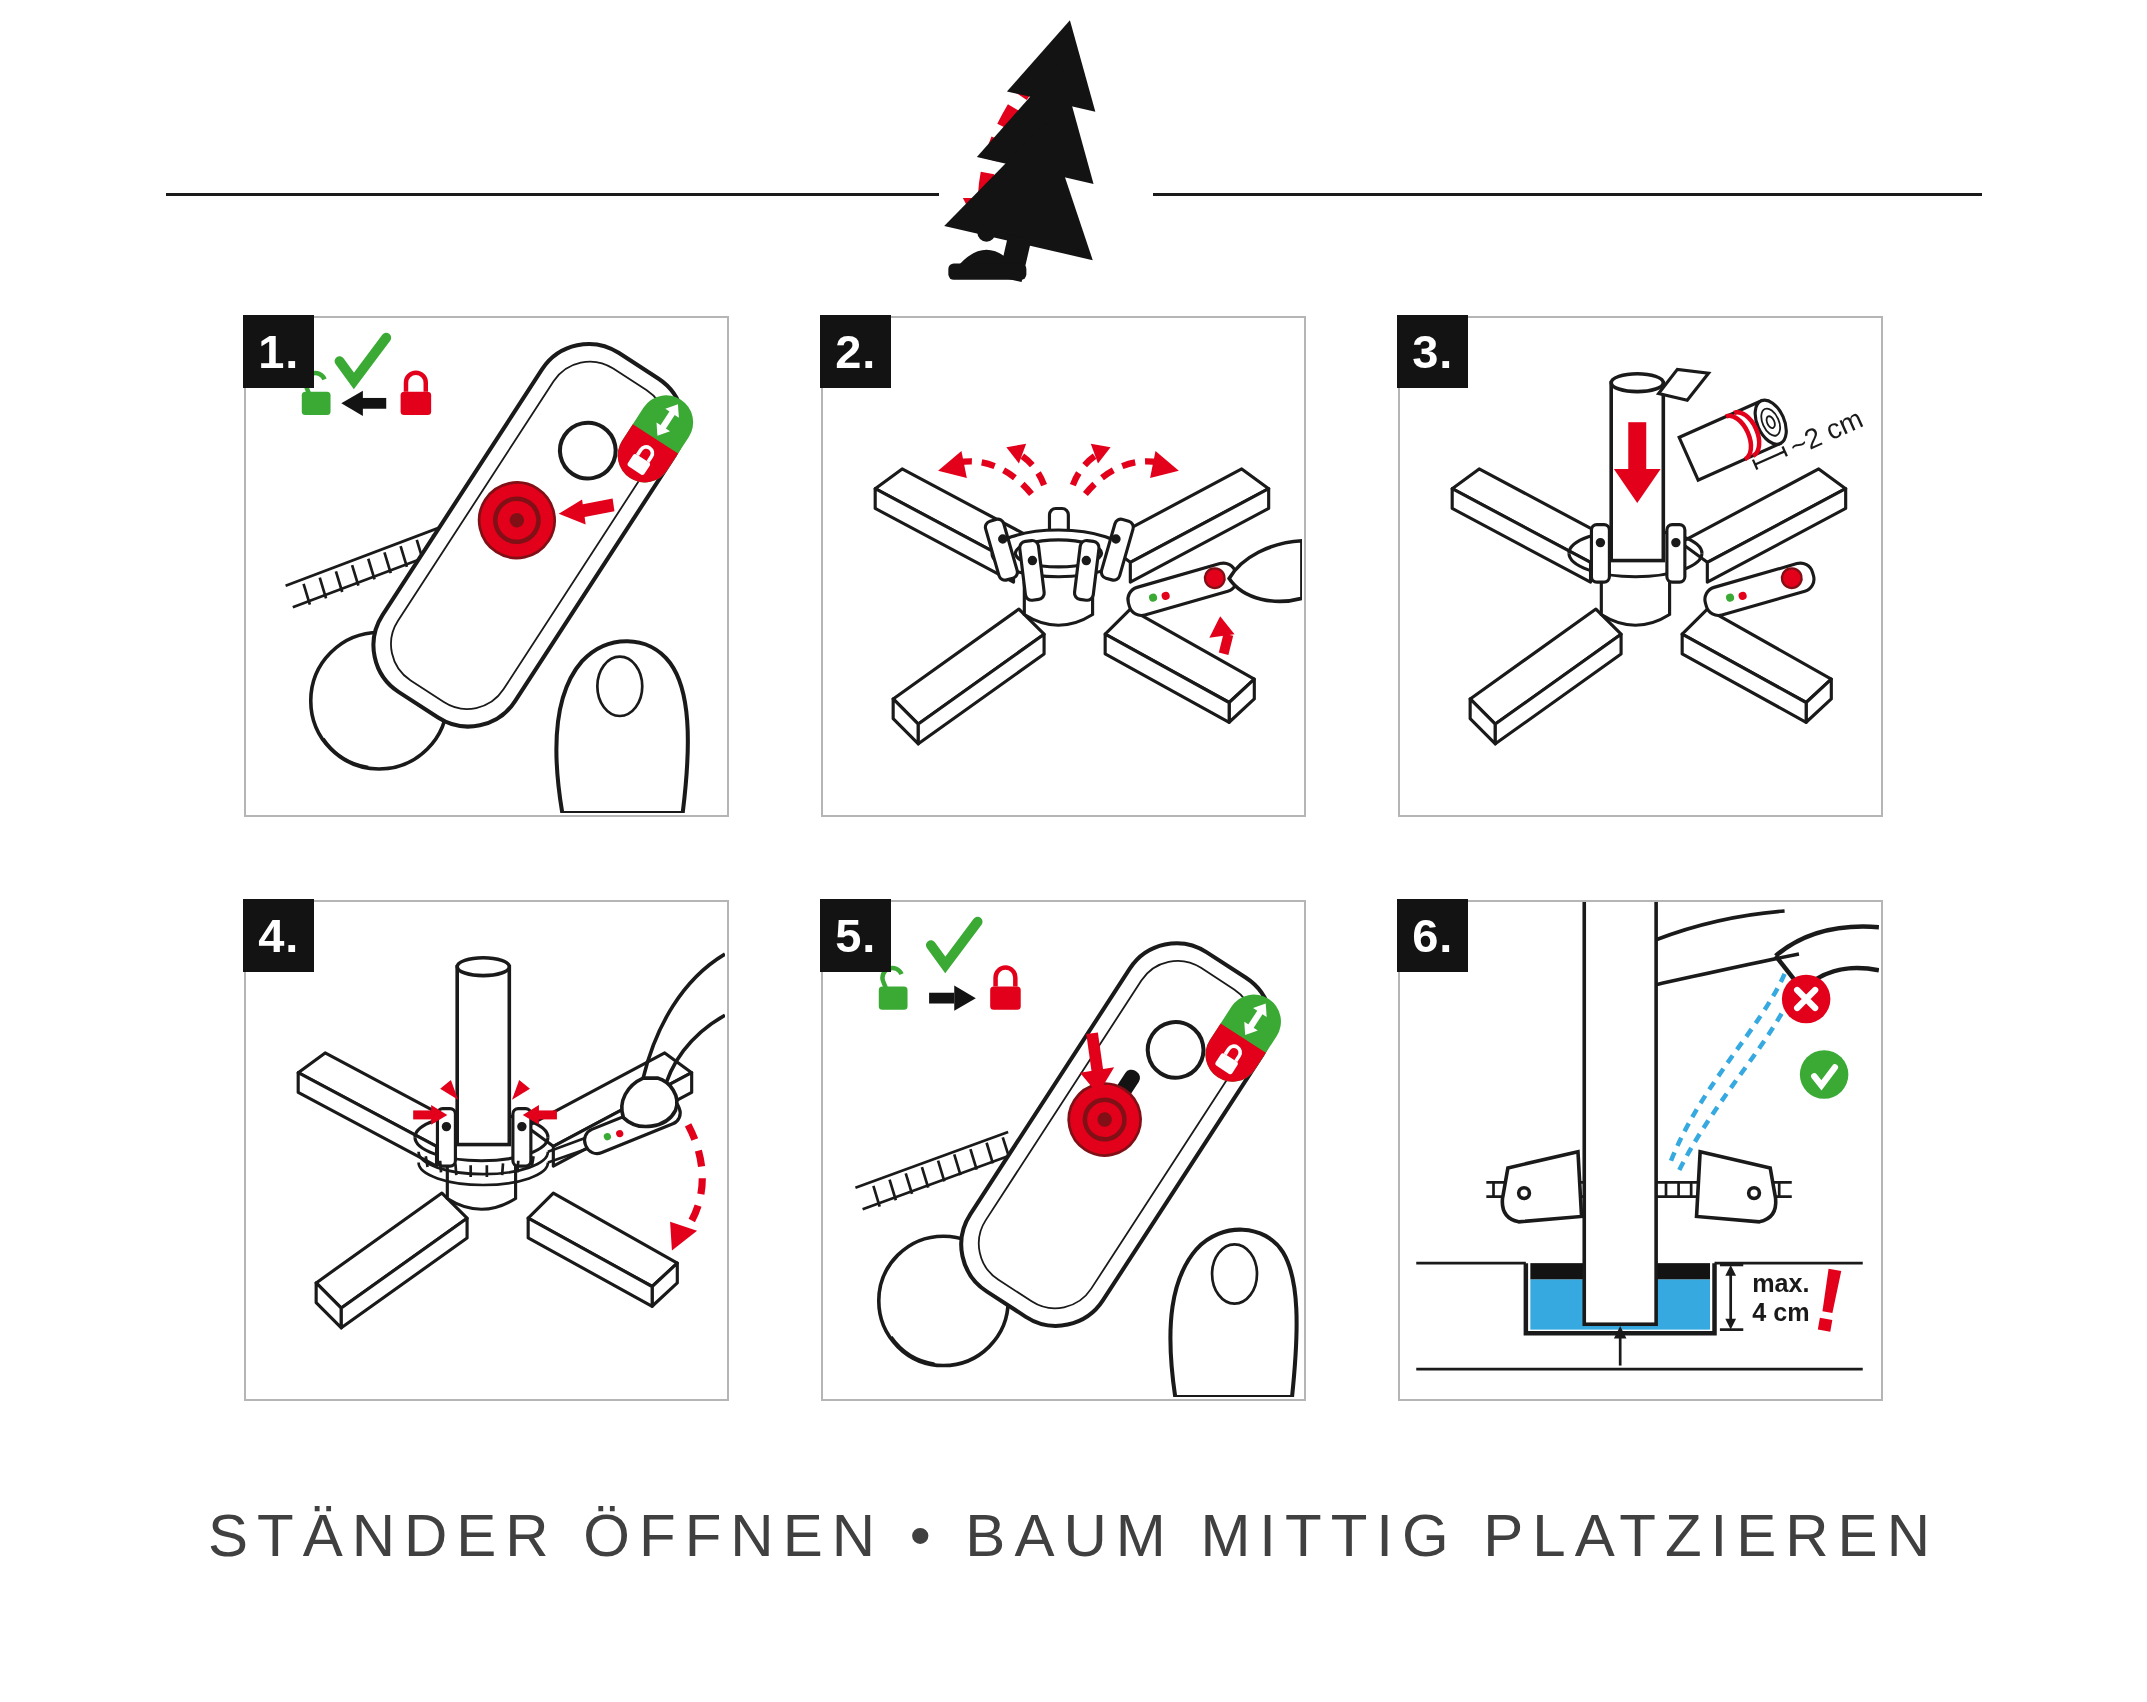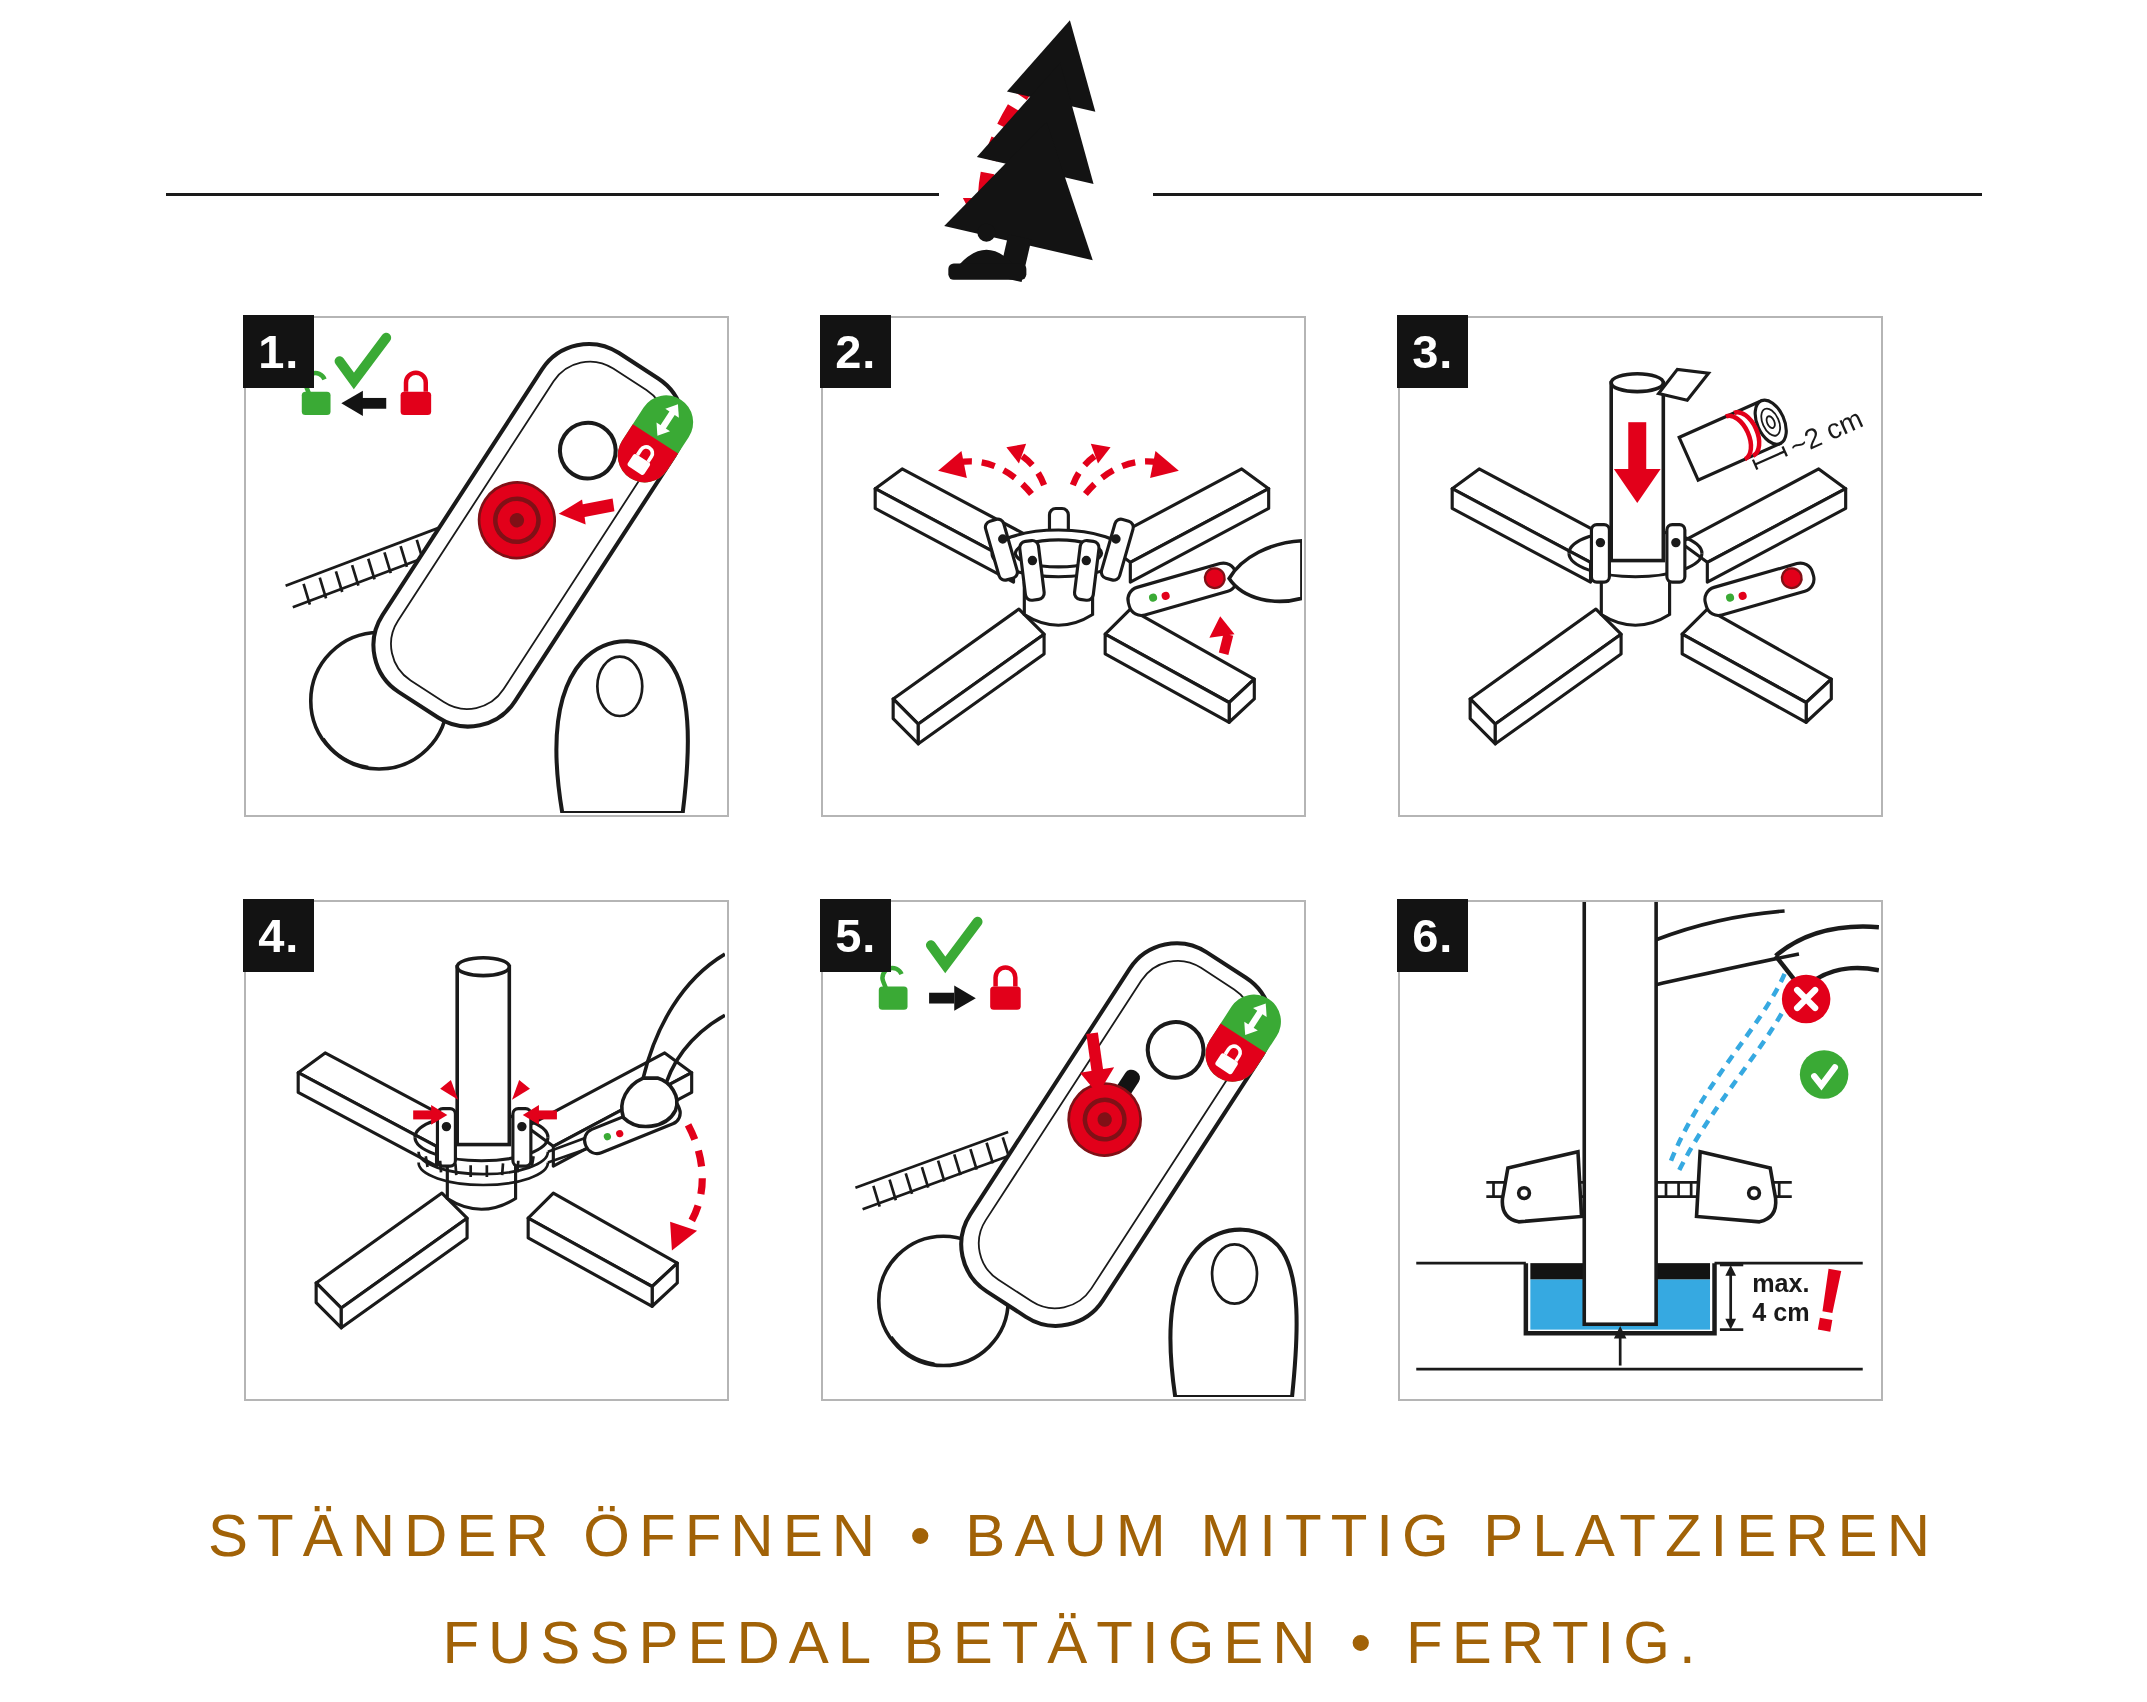--- a/index.html
+++ b/index.html
@@ -4,21 +4,21 @@
 <style>
   html,body{margin:0;padding:0;background:#ffffff;}
   .page{position:relative;width:2147px;height:1703px;background:#ffffff;font-family:"Liberation Sans",sans-serif;overflow:hidden;}
   .rule{position:absolute;height:2.7px;background:#1a1a1a;}
   .rule-left{left:166px;top:193px;width:773px;}
   .rule-right{left:1153px;top:193px;width:829px;}
   .tree-wrap{position:absolute;left:932px;top:12.7px;width:245px;height:273px;}
   .panel{position:absolute;width:485px;height:501px;border:2.7px solid #b5b5b5;background:#fff;box-sizing:border-box;}
   .panel svg.art{position:absolute;left:0;top:0;width:479px;height:495px;}
   .badge{position:absolute;left:-2.7px;top:-2.7px;width:71px;height:73px;background:#131313;color:#ffffff;display:flex;align-items:center;justify-content:center;font-size:47px;font-weight:bold;z-index:2;letter-spacing:0.9px;}
-  .footer{position:absolute;left:0;top:1482px;width:100%;text-align:center;color:#a16207;}
+  .footer{position:absolute;left:0;top:1482px;width:100%;text-align:center;color:#404040;}
   .caption-line{font-size:60px;letter-spacing:9px;line-height:107px;white-space:nowrap;font-weight:400;}
   text{font-family:"Liberation Sans",sans-serif;}
 </style>
 </head>
 <body>
 
 <div class="page">
 
   <div class="rule rule-left"></div>
   <div class="rule rule-right"></div>
@@ -396,17 +396,16 @@
         <polygon points="368,476 362,464 374,464" fill="#1a1a1a" stroke="none"></polygon>
       </g>
       <text x="392" y="434" font-size="28" font-weight="bold" fill="#1a1a1a">max.</text>
       <text x="392" y="466" font-size="28" font-weight="bold" fill="#1a1a1a">4 cm</text>
       <text x="462" y="478" font-size="100" font-weight="bold" fill="#e2001a" transform="rotate(10 480 440)">!</text>
     </svg>
   </section>
 
   <div class="footer">
     <div class="caption-line">STÄNDER ÖFFNEN • BAUM MITTIG PLATZIEREN</div>
-    <div class="caption-line">FUSSPEDAL BETÄTIGEN • FERTIG.</div>
   </div>
 
 </div>
 
 
 </body></html>

